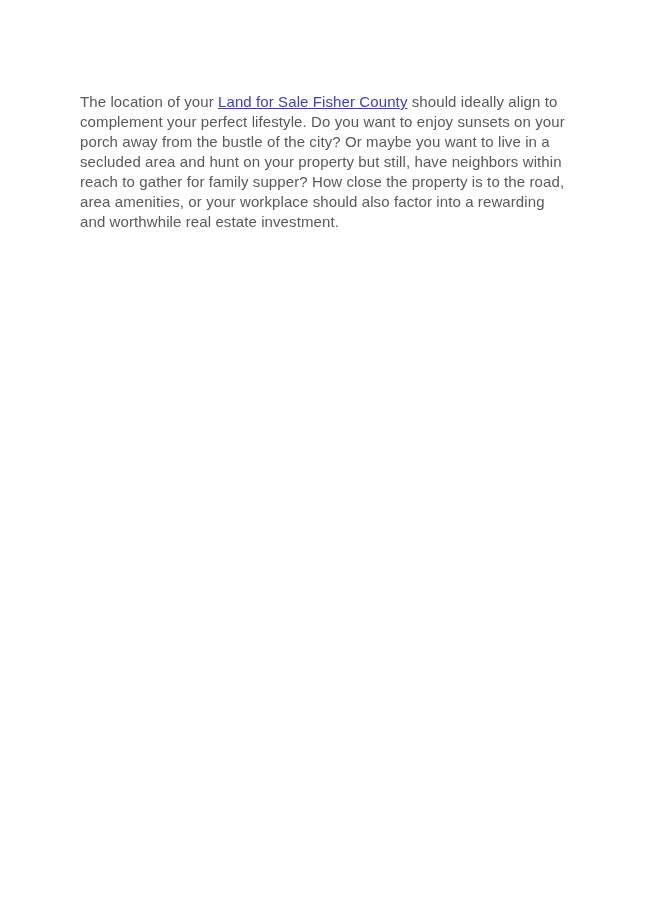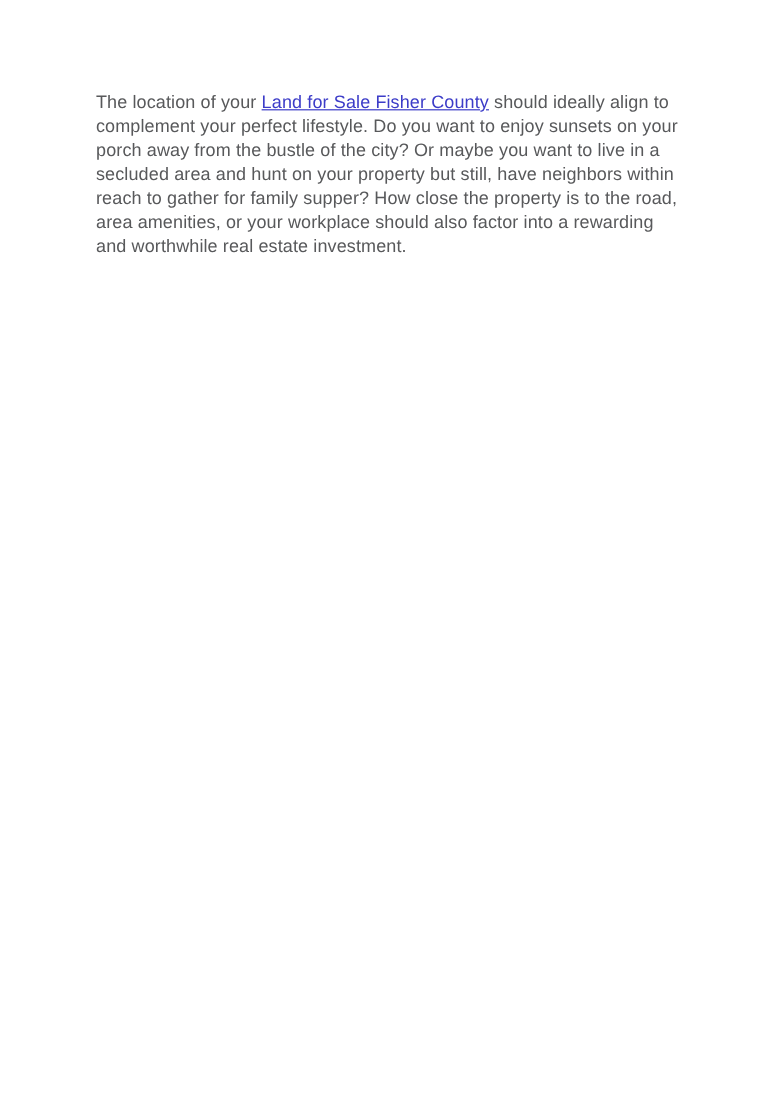--- a/index.html
+++ b/index.html
@@ -11,21 +11,21 @@
     position: relative;
     width: 650px;
     height: 920px;
     background: #ffffff;
     overflow: hidden;
     font-family: "Liberation Sans", sans-serif;
   }
   .para {
     position: absolute;
     left: 80px;
-    top: 76px;
+    top: 92px;
     width: 494px;
     margin: 0;
     font-size: 15px;
     line-height: 20px;
     color: var(--body-text, #58595b);
     letter-spacing: 0.1px;
   }
   .link {
     color: var(--link-color, #3c3cc8);
     text-decoration: underline;

